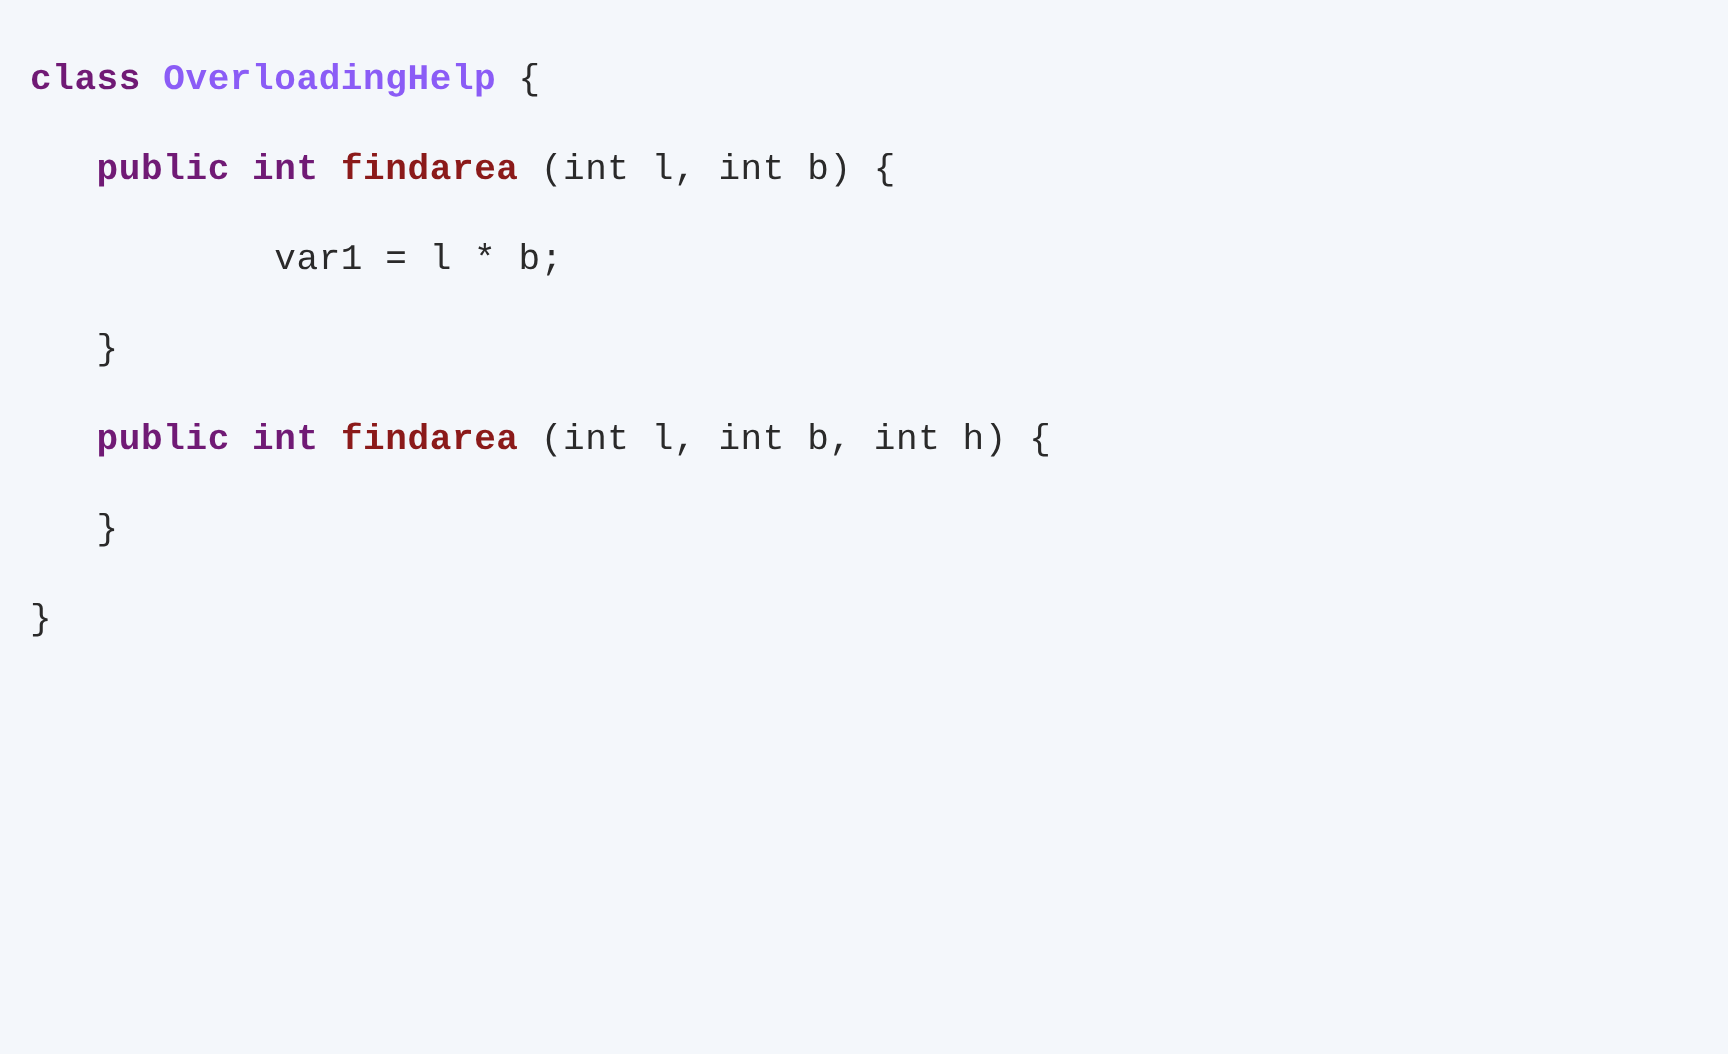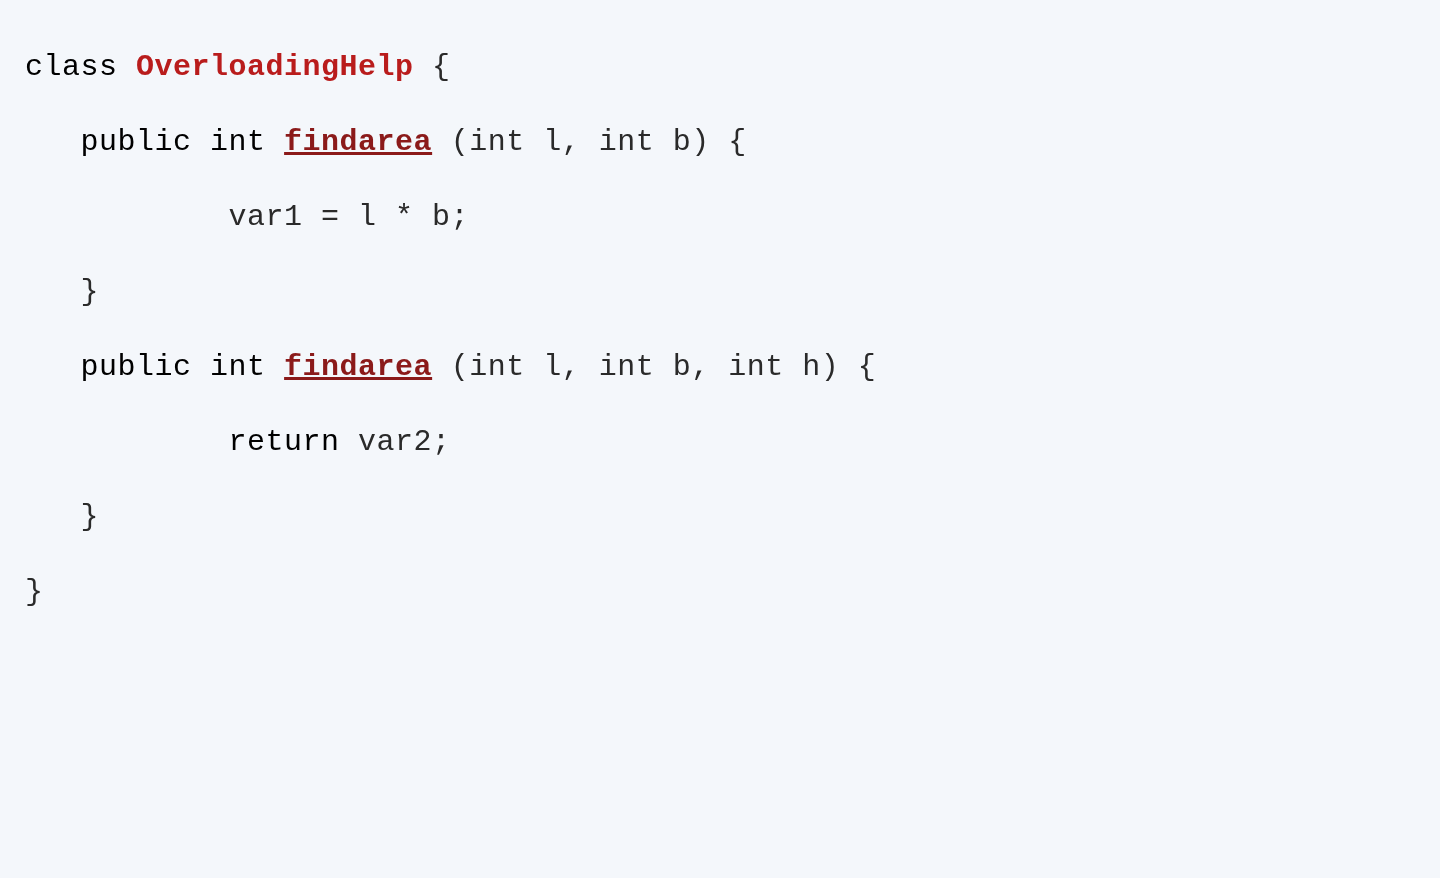--- a/index.html
+++ b/index.html
@@ -14,43 +14,41 @@
       font-size: 30px;
       padding: 30px 25px;
       color: #2a2a2a;
       line-height: 2.5;
       letter-spacing: 0.5px;
     }
     .code-line {
       white-space: pre;
     }
     .keyword {
-      color: #000000;
-      font-weight: normal;
+      color: #701a75;
+      font-weight: bold;
       margin-top: 21px;
     }
     .class-name {
-      color: #b91c1c;
+      color: #8b5cf6;
       font-weight: bold;
     }
     .method-name {
       color: #8b1a1a;
       font-weight: bold;
-      text-decoration: underline;
     }
     .normal {
       color: #2a2a2a;
       font-weight: normal;
     }
   </style>
 </head>
 <body>
 
 <div>
   <div class="code-line"><span class="keyword">class</span><span> </span><span class="class-name">OverloadingHelp</span><span class="normal"> {</span></div>
   <div class="code-line"><span>   </span><span class="keyword">public</span><span> </span><span class="keyword">int</span><span> </span><span class="method-name">findarea</span><span class="normal"> (int l, int b) {</span></div>
   <div class="code-line"><span>           </span><span class="normal">var1 = l * b;</span></div>
   <div class="code-line"><span class="normal">   }</span></div>
   <div class="code-line"><span>   </span><span class="keyword">public</span><span> </span><span class="keyword">int</span><span> </span><span class="method-name">findarea</span><span class="normal"> (int l, int b, int h) {</span></div>
-  <div class="code-line"><span>           </span><span class="keyword">return</span><span class="normal"> var2;</span></div>
   <div class="code-line"><span class="normal">   }</span></div>
   <div class="code-line"><span class="normal">}</span></div>
 </div>
 
 </body></html>

